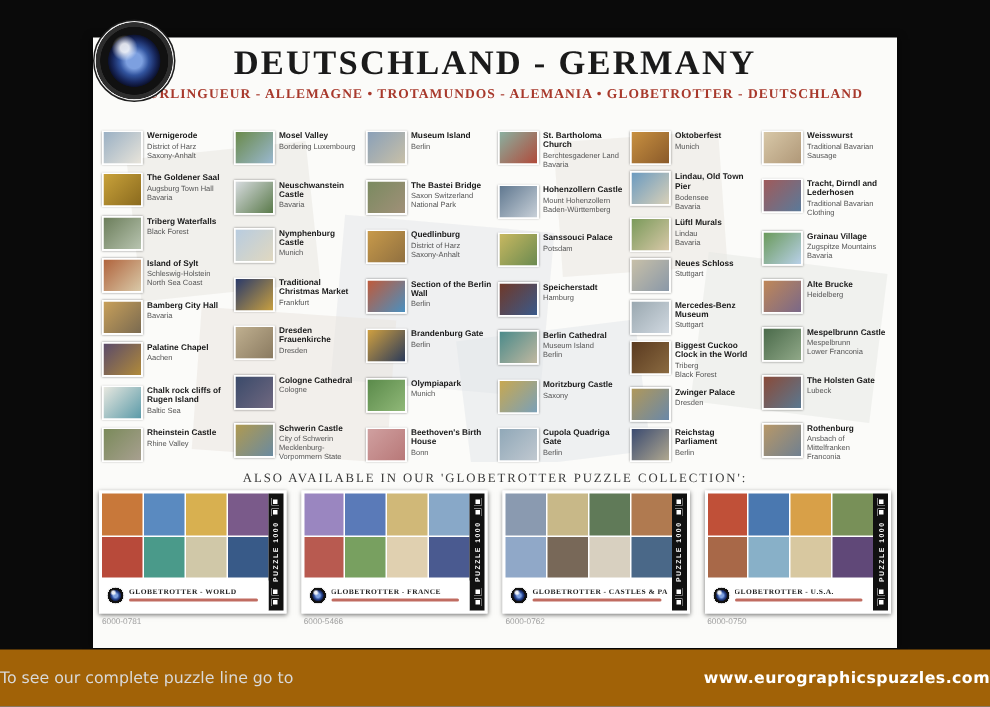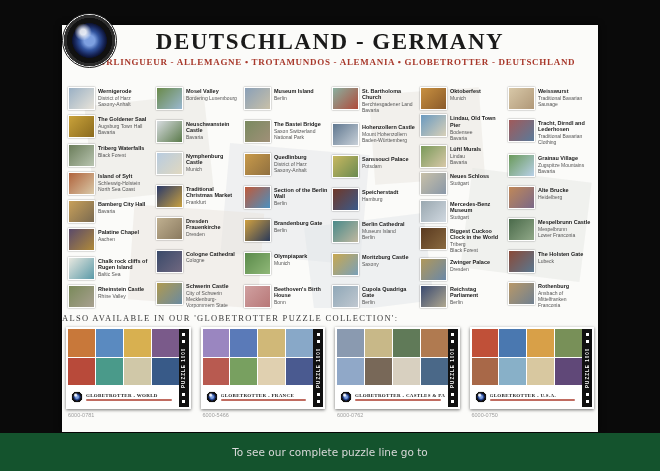--- a/index.html
+++ b/index.html
@@ -57,21 +57,21 @@
   .entry{display:flex;gap:3px;align-items:flex-start;}
   .thumb{
     width:25px;height:21px;flex:none;border:1px solid #fff;
     box-shadow:0 0 1.5px rgba(0,0,0,.45);
   }
   .etext{min-width:0;padding-top:1px;}
   .etitle{font-size:5.5px;font-weight:700;color:#191919;line-height:1.18;}
   .esub{font-size:5px;color:#555;line-height:1.2;white-space:pre-line;margin-top:.5px;}
   
   .collection-heading{
-    position:absolute;left:0;top:288px;width:100%;
+    position:absolute;left:0;top:288px;width:100%;text-align:center;
     font-family:"Liberation Serif",serif;font-size:8.5px;letter-spacing:1.3px;color:#3a3a3a;
   }
   .boxes{position:absolute;left:4px;right:4px;top:302px;display:flex;gap:10px;}
   .boxwrap{flex:1 1 0;min-width:0;}
   .box{
     position:relative;height:78px;background:#fff;border:2px solid #fff;
     box-shadow:0 1px 3px rgba(0,0,0,.55);
   }
   .collage{
     position:absolute;left:0;top:0;right:10px;height:56px;
@@ -96,22 +96,22 @@
   }
   .boxtitlewrap{min-width:0;flex:1;}
   .boxtitle{
     font-family:"Liberation Serif",serif;font-size:5px;font-weight:700;
     letter-spacing:.3px;color:#222;white-space:nowrap;overflow:hidden;
   }
   .redline{height:2px;background:#b0473a;opacity:.8;width:96%;margin-top:1.5px;border-radius:1px;}
   .itemnum{font-size:5.5px;color:#a0a0a0;margin:3px 0 0 2px;}
   
   .footer{
-    position:absolute;left:0;bottom:0;width:100%;height:38px;background:#14532d;
-    display:flex;align-items:center;justify-content:center;gap:5px;
+    position:absolute;left:0;bottom:0;width:100%;height:38px;background:#a16207;
+    display:flex;align-items:center;justify-content:space-between;gap:5px;
     font-family:"DejaVu Sans",sans-serif;font-size:10.5px;color:#d9d9d9;z-index:4;
   }
   .footer b{color:#fff;letter-spacing:.3px;}
 </style>
 </head>
 <body>
 
 <div class="lens-logo"></div>
 
 <div class="card">
@@ -587,13 +587,14 @@
         </div>
       </div>
     </div>
     <div class="itemnum">6000-0750</div>
   </div>
     </div>
 </div>
 
 <div class="footer">
   <span>To see our complete puzzle line go to</span>
+  <b>www.eurographicspuzzles.com</b>
 </div>
 
 </body></html>

